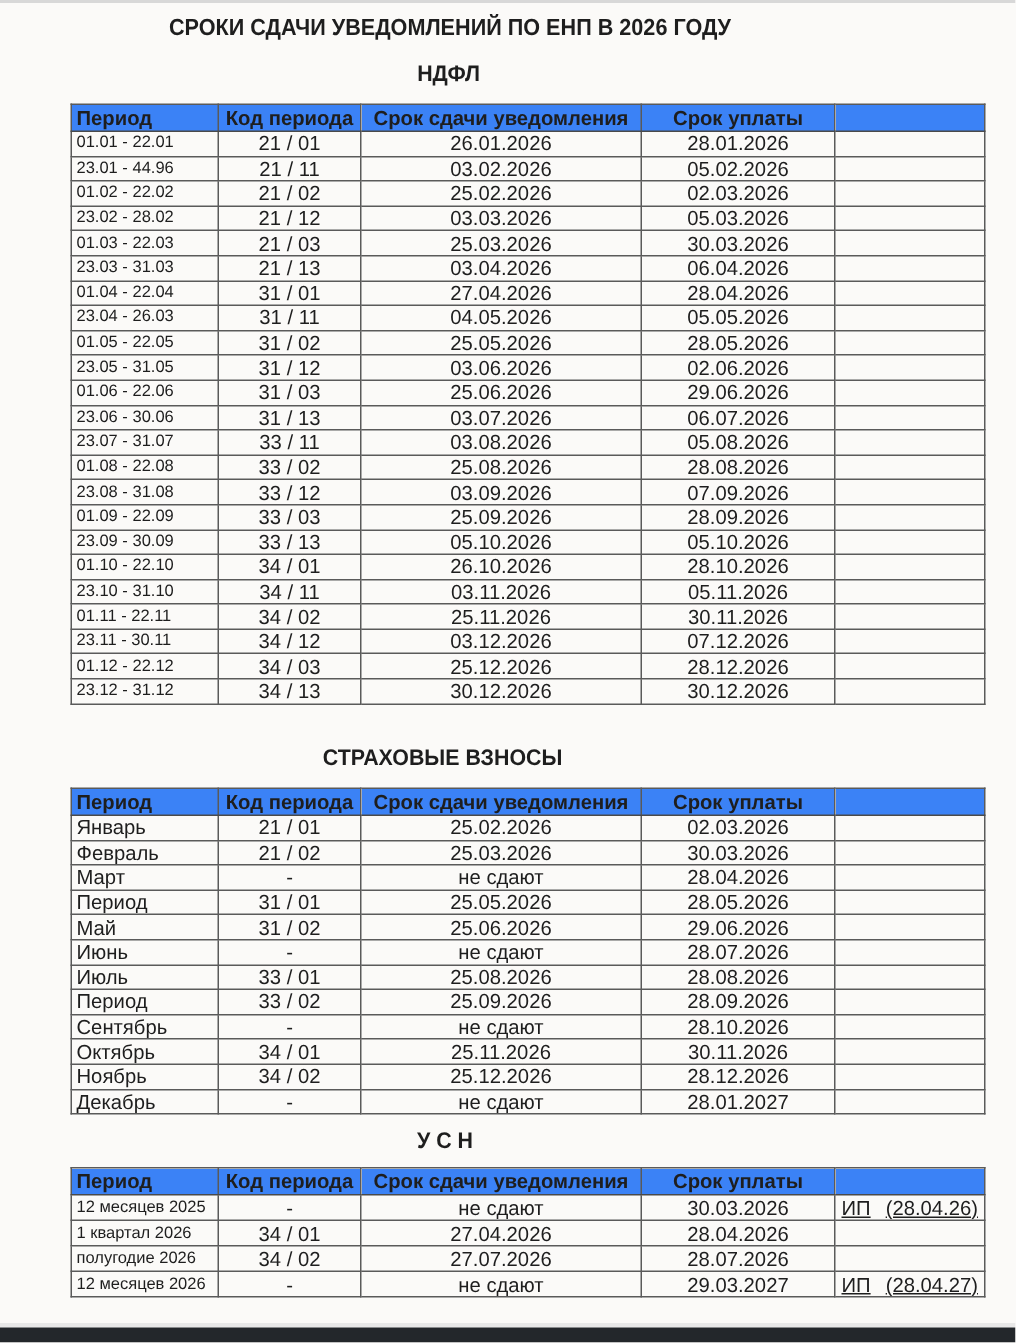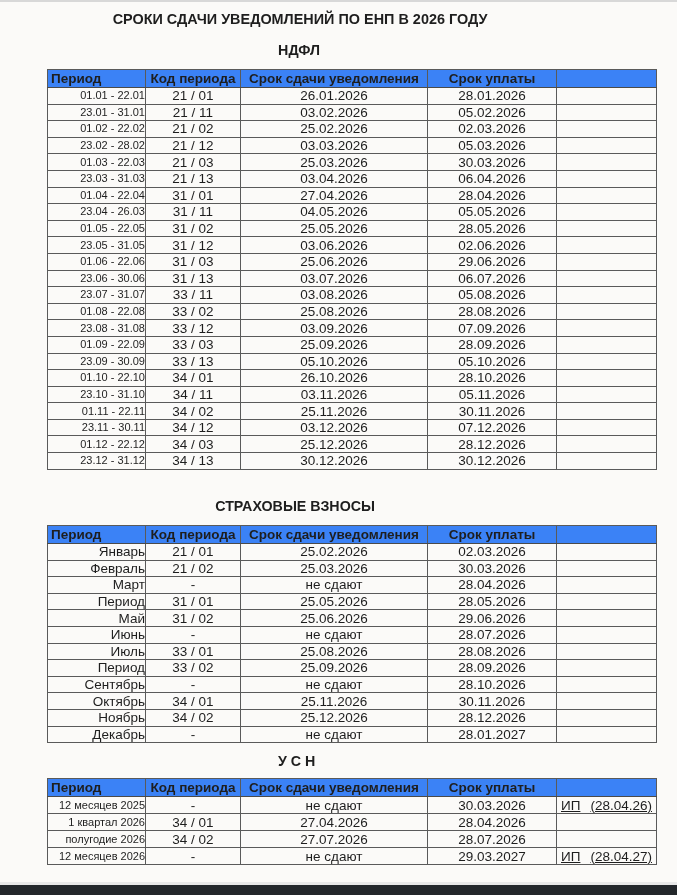--- a/index.html
+++ b/index.html
@@ -30,21 +30,21 @@
   td, th {
     border:1px solid #5a5a5a;
     padding:0; height:15.6px; line-height:15px;
     font-size:13.5px; white-space:nowrap; overflow:hidden;
   }
   th {
     background:#3b82f6; font-weight:bold; font-size:13.5px; text-align:center;
     height:17px; border-bottom:1.5px solid #4a4a4a;
   }
   th.c-period { text-align:left; padding-left:3px; }
-  td.c-period { text-align:right; padding-left:3px; font-size:11px; }
+  td.c-period { text-align:left; padding-left:3px; font-size:11px; }
   td.c-period.big { font-size:13.5px; }
   td.c-period.small { font-size:11px; }
   td.c-code, td.c-notice, td.c-pay { text-align:center; }
   td.c-note { text-align:left; padding-left:4px; }
   .note-wrap { display:flex; justify-content:space-between; padding-right:4px;text-decoration:underline; }
   #t1 { top:69px; }
   #t2 { top:525px; }
   #t3 { top:778px; }
   #t3 td { height:16px; }
 </style>
@@ -75,21 +75,21 @@
   </thead>
   <tbody>
       <tr>
         <td class="c-period small">01.01 - 22.01</td>
         <td class="c-code">21 / 01</td>
         <td class="c-notice">26.01.2026</td>
         <td class="c-pay">28.01.2026</td>
         <td class="c-note"></td>
       </tr>
       <tr>
-        <td class="c-period small">23.01 - 31.01</td>
+        <td class="c-period small">23.01 - 44.96</td>
         <td class="c-code">21 / 11</td>
         <td class="c-notice">03.02.2026</td>
         <td class="c-pay">05.02.2026</td>
         <td class="c-note"></td>
       </tr>
       <tr>
         <td class="c-period small">01.02 - 22.02</td>
         <td class="c-code">21 / 02</td>
         <td class="c-notice">25.02.2026</td>
         <td class="c-pay">02.03.2026</td>

